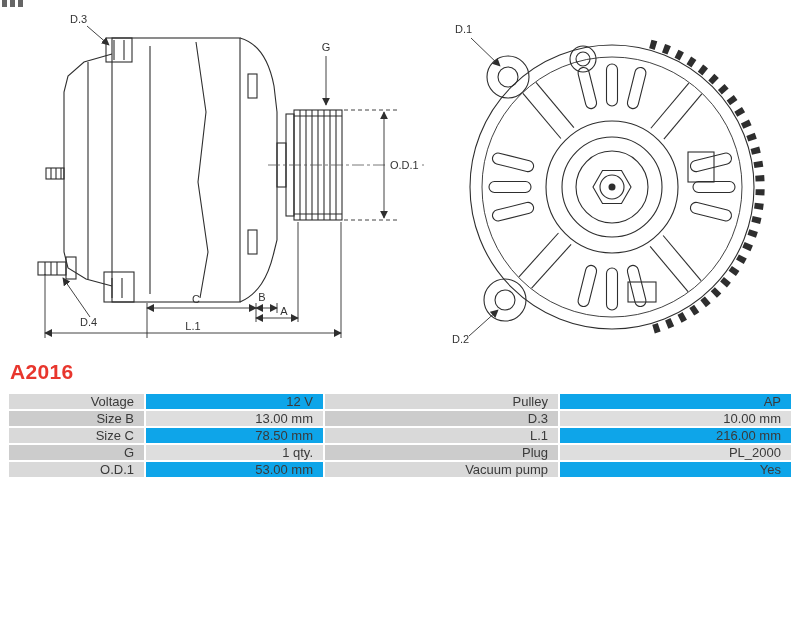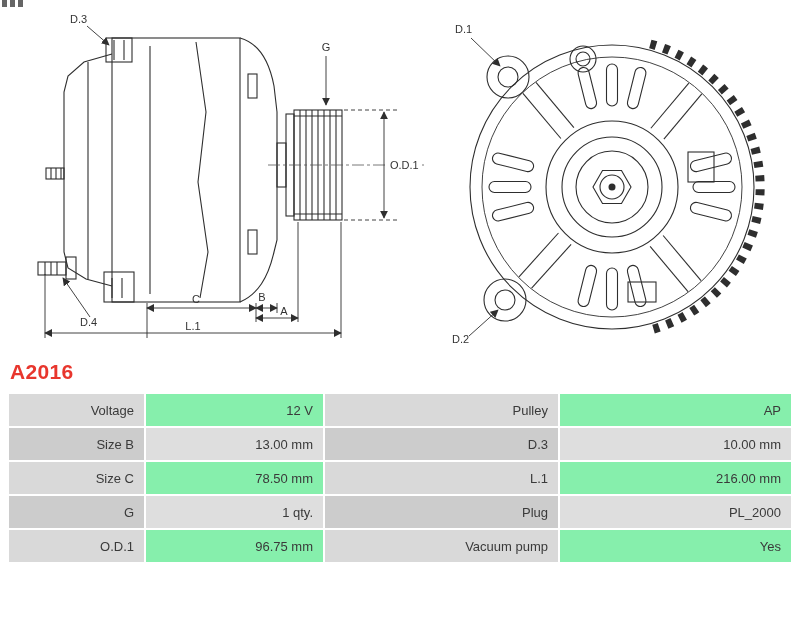--- a/index.html
+++ b/index.html
@@ -3,24 +3,24 @@
 <meta charset="utf-8">
 <style>
   html,body{margin:0;padding:0;background:#fff;}
   body{width:800px;height:627px;position:relative;font-family:"Liberation Sans",sans-serif;overflow:hidden;}
   .corner-mark{position:absolute;top:0;left:2px;width:22px;height:7px;
     background:repeating-linear-gradient(90deg,#4a4a4a 0 5px,#fff 5px 8px);opacity:.85;}
   svg.diagram{display:block;margin-top:2px;}
   .part-number{color:#e8362d;font-size:21px;font-weight:bold;margin:6px 0 8px 10px;letter-spacing:.3px;}
   table.specs{border-collapse:separate;border-spacing:2px;margin:0 7px;width:786px;table-layout:fixed;
     font-size:13px;color:#3a3a3a;}
-  table.specs td{height:32px;padding:0 10px 0 0;text-align:right;vertical-align:middle;
+  table.specs td{height:15px;padding:0 10px 0 0;text-align:right;vertical-align:middle;
     overflow:hidden;white-space:nowrap;}
   td.c1,td.c3{background:#d9d9d9;}
-  td.c2,td.c4{background:#86efac;}
+  td.c2,td.c4{background:#0ea5e9;}
   tr:nth-child(even) td.c1,tr:nth-child(even) td.c3{background:#cccccc;}
   tr:nth-child(even) td.c2,tr:nth-child(even) td.c4{background:#dedede;}
 </style>
 </head>
 <body>
 
 <div class="corner-mark"></div>
 
 <svg class="diagram" width="800" height="352" viewBox="0 0 800 352" xmlns="http://www.w3.org/2000/svg">
   <defs>
@@ -214,18 +214,18 @@
       <td class="c4">216.00 mm</td>
     </tr>
     <tr>
       <td class="c1">G</td>
       <td class="c2">1 qty.</td>
       <td class="c3">Plug</td>
       <td class="c4">PL_2000</td>
     </tr>
     <tr>
       <td class="c1">O.D.1</td>
-      <td class="c2">96.75 mm</td>
+      <td class="c2">53.00 mm</td>
       <td class="c3">Vacuum pump</td>
       <td class="c4">Yes</td>
     </tr>
   </tbody>
 </table>
 
 </body></html>

